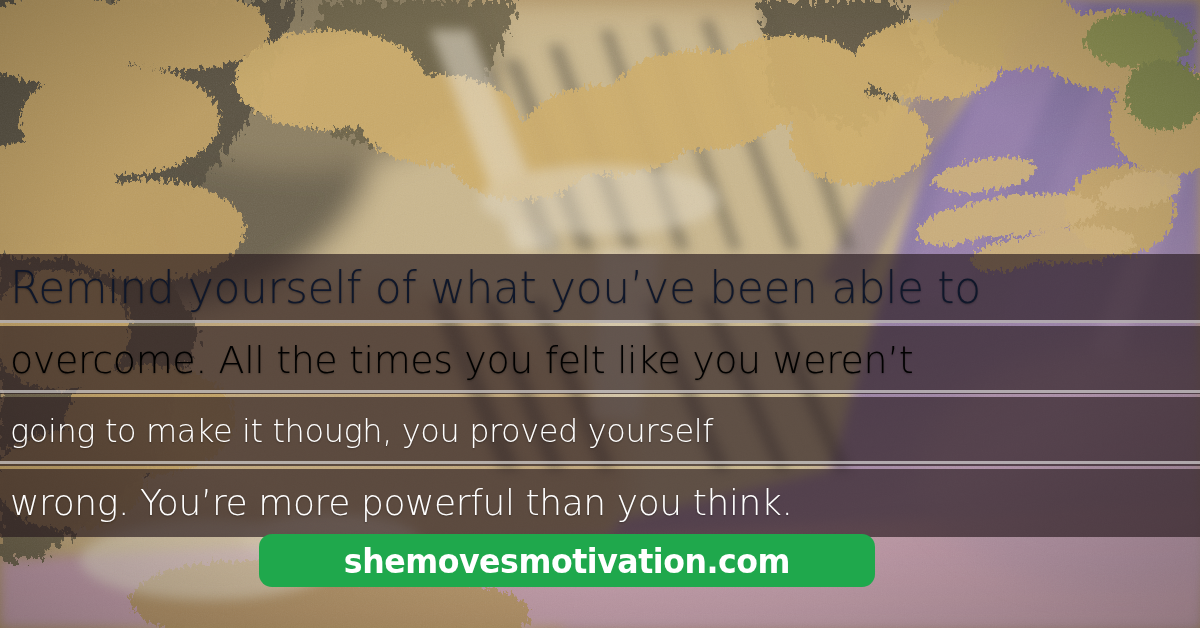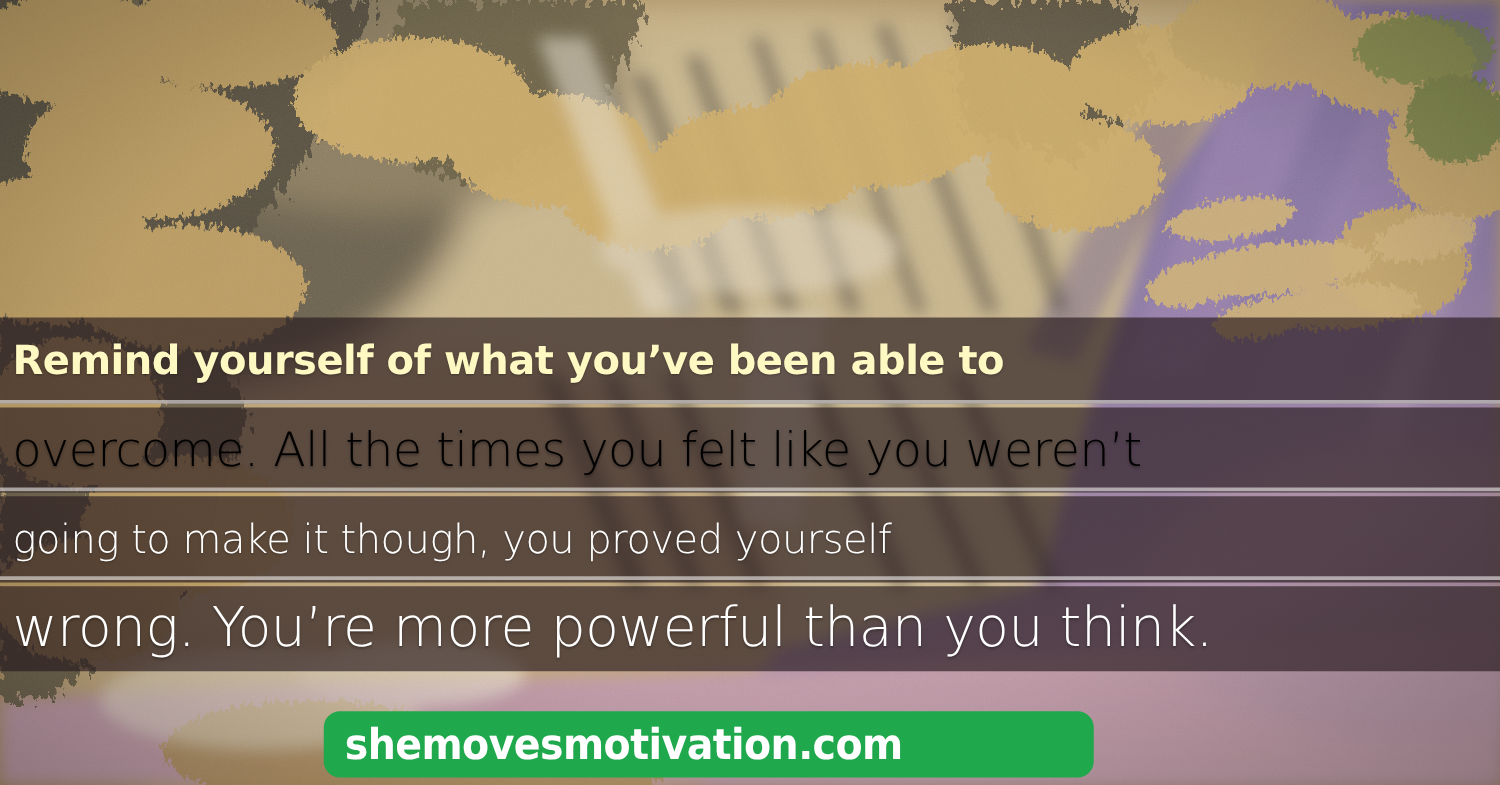--- a/index.html
+++ b/index.html
@@ -50,25 +50,25 @@
   
   .divider {
     position:absolute; left:0; width:1200px; height:3px;
     background:rgba(255,255,255,0.55);
     pointer-events:none;
   }
 
   
   #url-badge {
     position:absolute;
-    left:259px; top:569px;
+    left:259px; top:534px;
     width:616px; height:53px;
     background:#1fa84c;
     border-radius:13px;
-    display:flex; align-items:center; justify-content:flex-start;
+    display:flex; align-items:center; justify-content:center;
   }
   #url-badge .utxt {
     color:#ffffff;
     font-family:"DejaVu Sans", sans-serif;
     font-weight:bold;
     font-size:33px;
     letter-spacing:-0.5px;
     line-height:1;
     white-space:nowrap;
     transform:scaleX(0.93);
@@ -241,30 +241,30 @@
       </g>
 
       <rect x="0" y="0" width="1200" height="628" filter="url(#grain)" opacity="0.5"></rect>
 
       <rect x="0" y="0" width="1200" height="628" fill="url(#vign)"></rect>
     </svg>
   </div>
 
   <div id="quote-block">
     <div class="quote-line" style="background: rgba(40, 26, 30, 0.66);">
-      <span class="ltxt" style="color: #fef9c3; font-size: 32px; font-weight: bold;">Remind yourself of what you’ve been able to</span>
+      <span class="ltxt" style="color: #0f172a; font-size: 44px;">Remind yourself of what you’ve been able to</span>
     </div>
     <div class="quote-line" style="background: rgba(40, 26, 30, 0.66);">
       <span class="ltxt" style="color: #000000; font-size: 38px;">overcome. All the times you felt like you weren’t</span>
     </div>
     <div class="quote-line" style="background: rgba(40, 26, 30, 0.66);">
       <span class="ltxt" style="color: rgb(255, 255, 255); font-size: 32px;">going to make it though, you proved yourself</span>
     </div>
     <div class="quote-line" style="background: rgba(40, 26, 30, 0.66);">
-      <span class="ltxt" style="color: rgb(255, 255, 255); font-size: 44px;">wrong. You’re more powerful than you think.</span>
+      <span class="ltxt" style="color: rgb(255, 255, 255); font-size: 36px;">wrong. You’re more powerful than you think.</span>
     </div>
   </div>
 
   <div class="divider" style="top: 320px; background: rgba(255, 255, 255, 0.55);"></div>
   <div class="divider" style="top: 390px; background: rgba(255, 255, 255, 0.55);"></div>
   <div class="divider" style="top: 461px; background: rgba(255, 255, 255, 0.55);"></div>
 
   <div id="url-badge" style="background: rgb(31, 168, 76);">
     <span class="utxt" style="color: rgb(255, 255, 255); font-size: 34px;">shemovesmotivation.com</span>
   </div>

